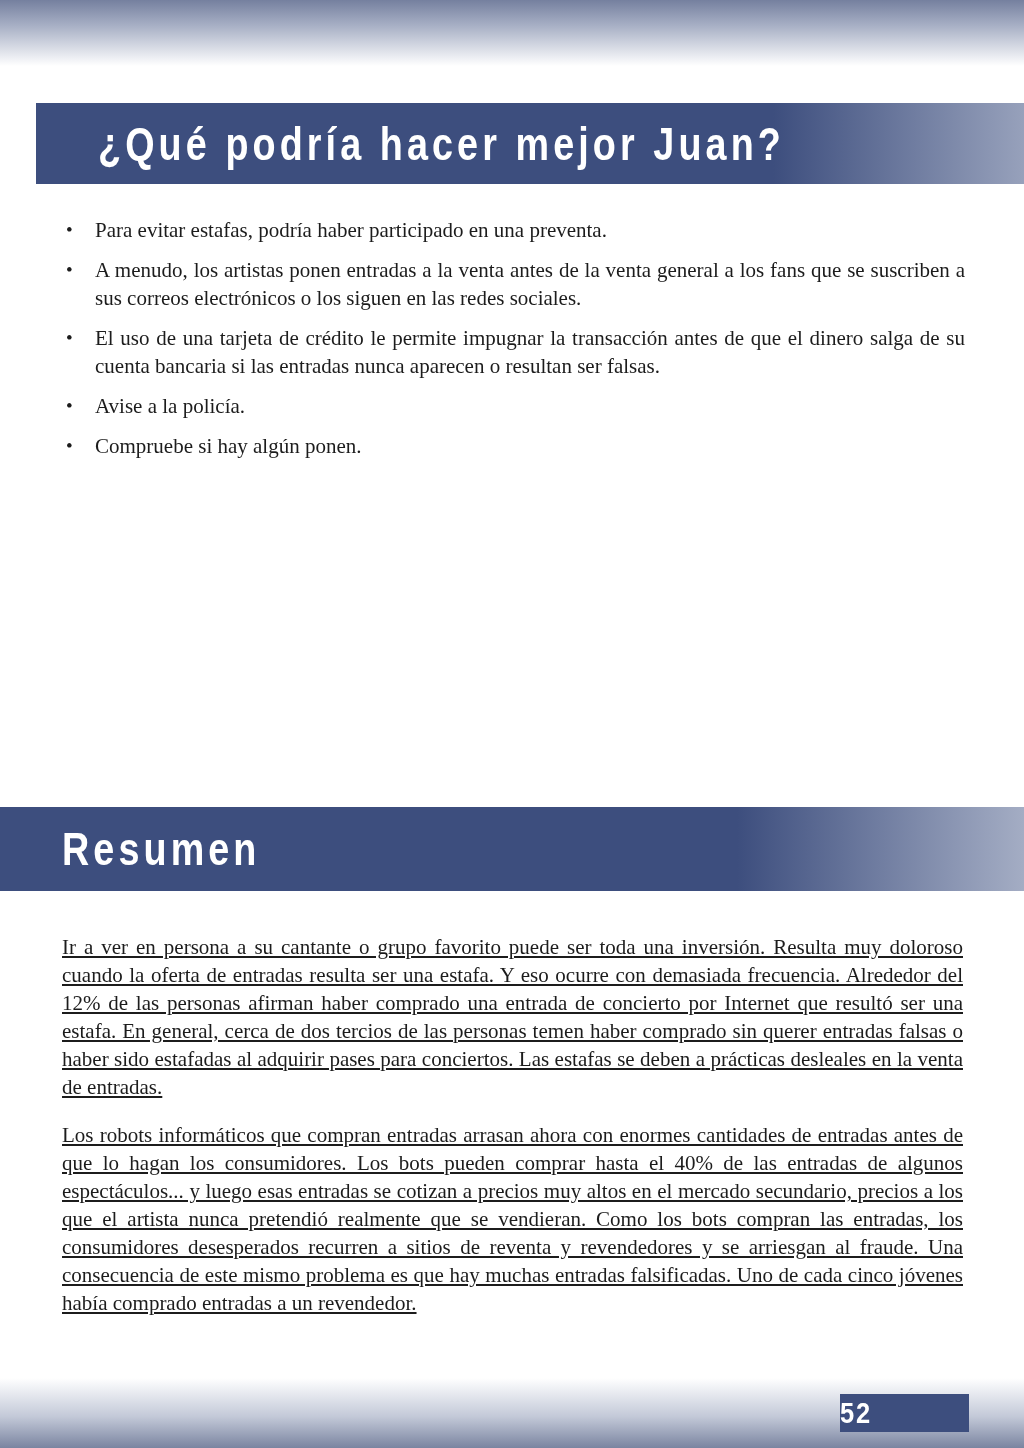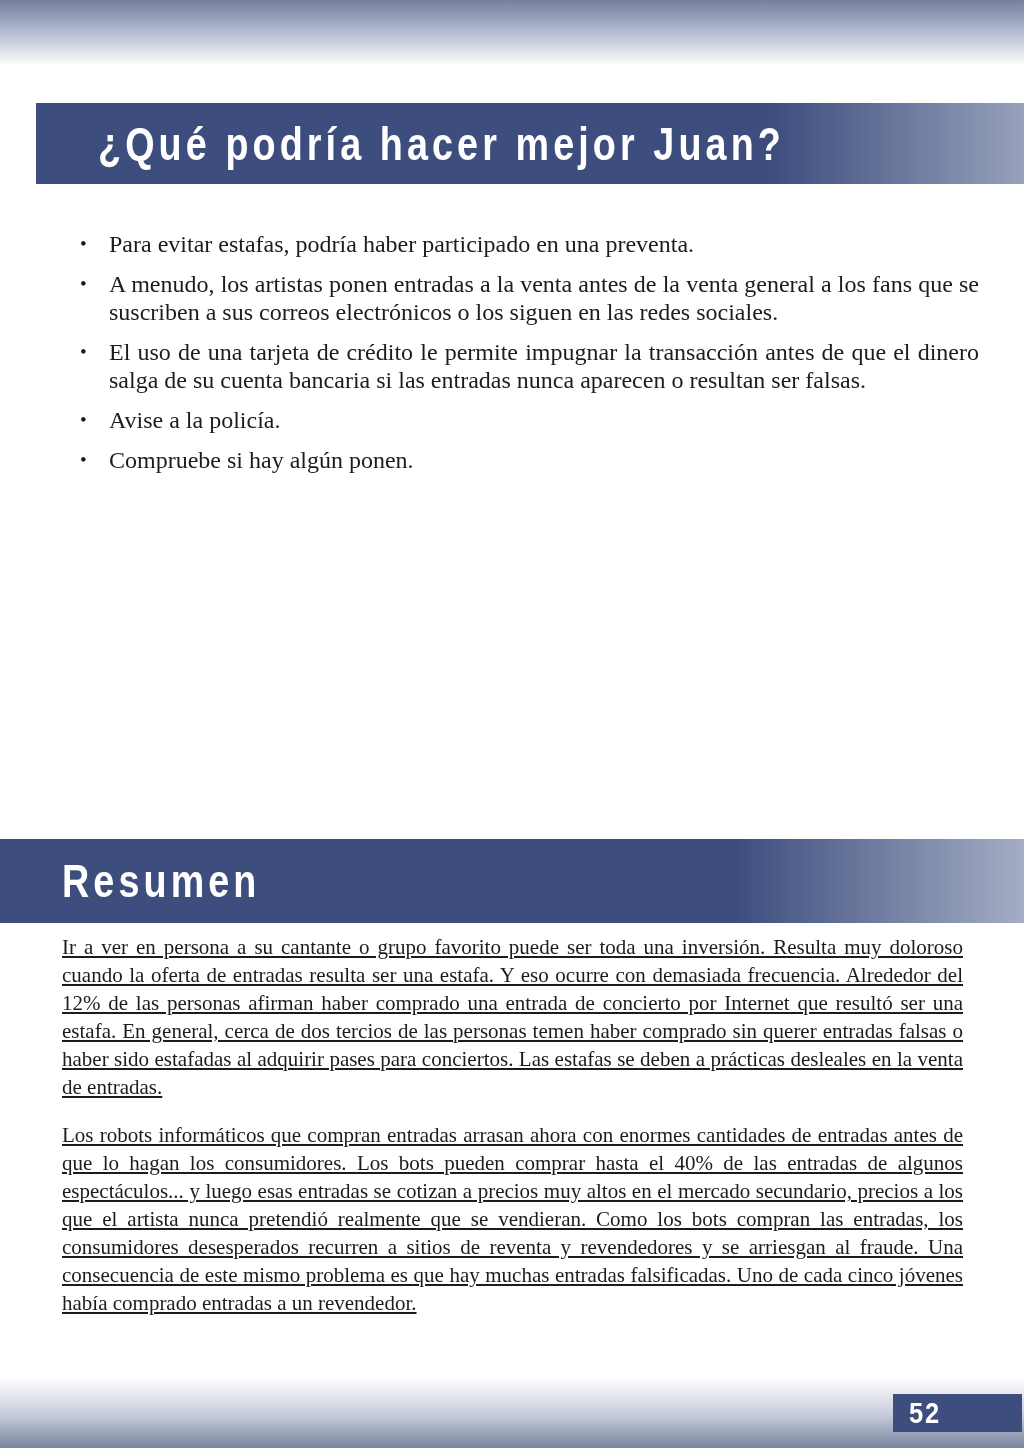--- a/index.html
+++ b/index.html
@@ -22,62 +22,61 @@
     position:absolute;left:0;top:1378px;width:1024px;height:70px;
     background:linear-gradient(180deg,#ffffff 0%,#c3c9d8 55%,#7a84a0 100%);
   }
   
   .band{
     position:absolute;left:0;width:1024px;
     background:linear-gradient(90deg,#3d4e7e 0%,#3d4e7e 72%,#a4adc4 100%);
     display:flex;align-items:center;
   }
   .band1{top:103px;height:81px;margin-left:36px;}
-  .band2{top:839px;height:84px;}
+  .band2{top:807px;height:84px;}
   .band-title{
     display:inline-block;
     margin-left:62px;
     font-family:"Liberation Sans", sans-serif;
     font-weight:bold;
     font-size:46px;
     letter-spacing:5px;
     color:#ffffff;
     white-space:nowrap;
     transform:scaleX(0.82);
     transform-origin:0 50%;
   }
   
   .bullets{
     position:absolute;left:62px;top:214px;width:901px;
-    margin:16px;padding:0;list-style:none;
-    font-size:24px;line-height:28px;text-align:justify;
+    margin:2px;padding:0;list-style:none;
+    font-size:21px;line-height:28px;text-align:justify;
   }
   .bullets li{
     position:relative;
     padding-left:31px;
     margin-bottom:12px;
   }
   .bullets li::before{
     content:"\2022";
     position:absolute;left:2px;top:0;
     font-size:19px;
   }
   
   .paragraphs{
     position:absolute;left:62px;top:933px;width:901px;
     font-size:21px;line-height:28px;text-align:justify;
   }
   .paragraphs p{margin:0 0 20px 0;text-decoration:underline;}
   
   .page-num{
-    position:absolute;left:893px;top:1394px;width:129px;height:38px;
+    position:absolute;left:840px;top:1394px;width:129px;height:38px;
     background:#3d4e7e;
     display:flex;align-items:center;
     box-sizing:border-box;
-    padding-left:16px;
   }
   .page-num span{
     display:inline-block;
     font-family:"Liberation Sans", sans-serif;
     font-weight:bold;
     font-size:30px;
     letter-spacing:2px;
     color:#ffffff;
     transform:scaleX(0.85);
     transform-origin:0 50%;

